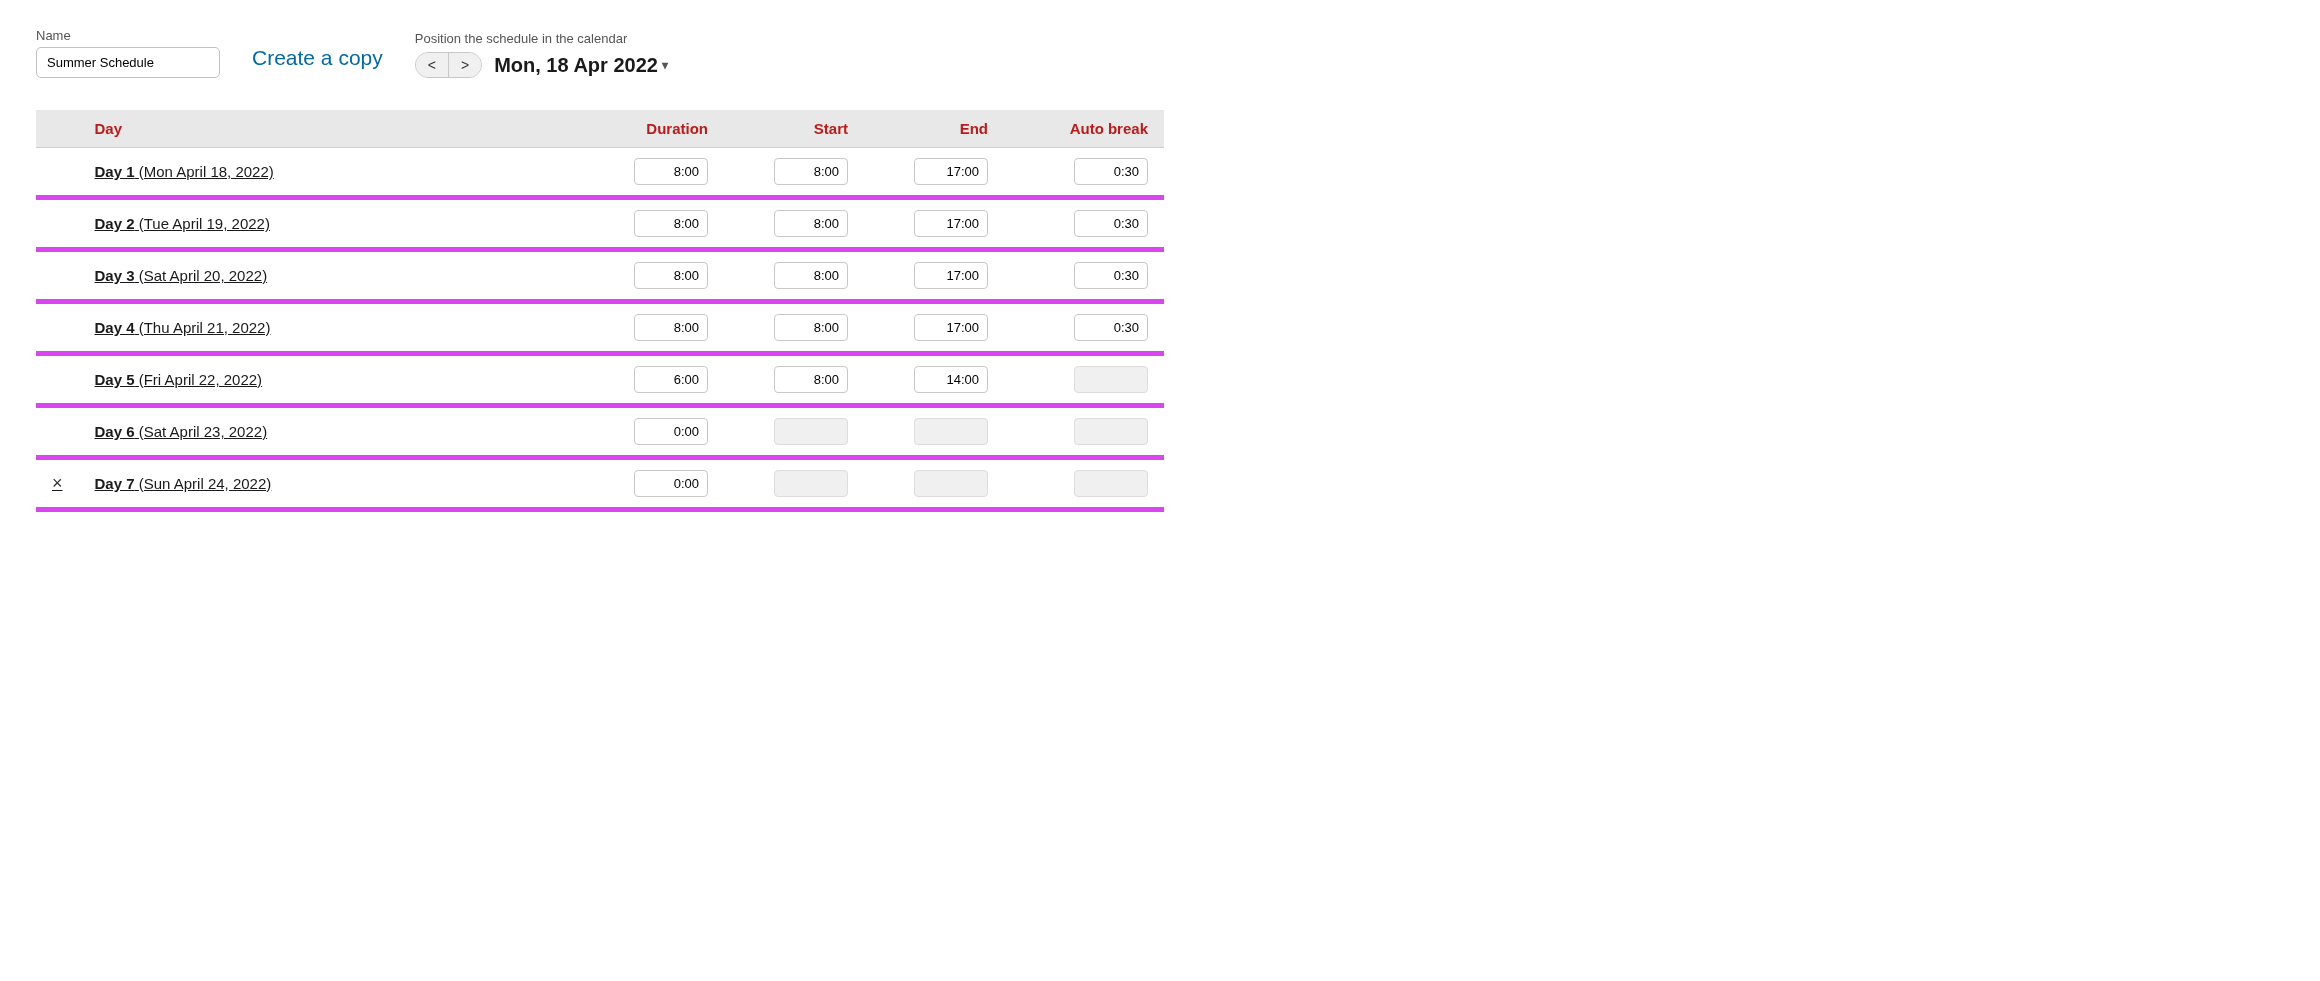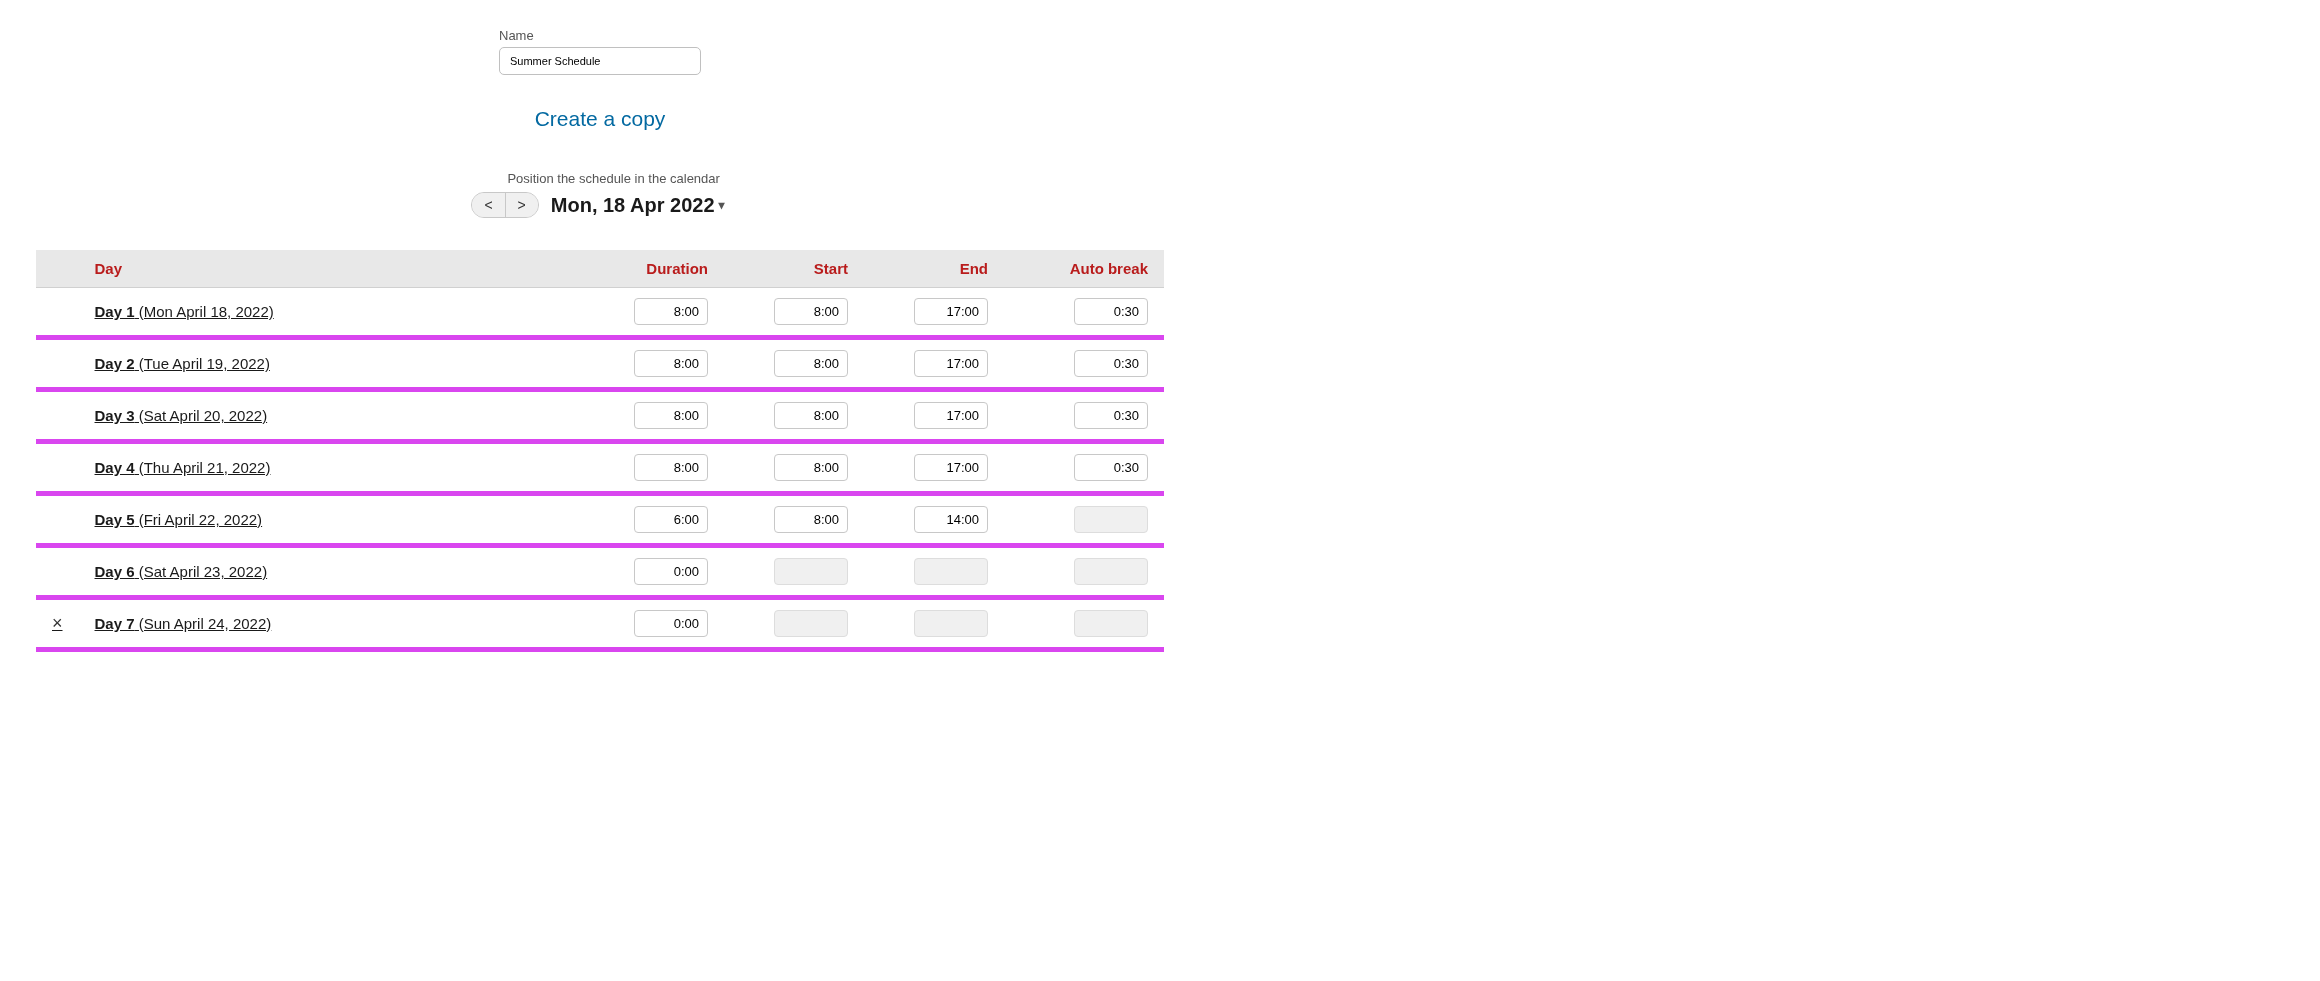--- a/index.html
+++ b/index.html
@@ -8,59 +8,57 @@
       background: #ffffff;
       color: #1a1a1a;
       font-size: 15px;
     }
     .page-container {
       padding: 28px 36px;
       max-width: 1200px;
     }
     .top-section {
       display: flex;
-      align-items: center;
+      align-items: flex-end;
       gap: 32px;
       margin-bottom: 32px;
-      flex-direction: column;
     }
     .name-group {
       display: flex;
       flex-direction: column;
       gap: 4px;
     }
     .name-label {
       font-size: 13px;
       color: #555;
     }
     .name-input {
       border: 1px solid #c0c0c0;
       border-radius: 5px;
       padding: 7px 10px;
-      font-size: 11px;
-      width: 202px;
+      font-size: 13px;
+      width: 184px;
       outline: none;
       background: #fff;
     }
     .copy-link {
       color: #0369a1;
       font-size: 21px;
       cursor: pointer;
       text-decoration: none;
       padding-bottom: 8px;
     }
     .calendar-position-group {
       display: flex;
       flex-direction: column;
       gap: 6px;
     }
     .calendar-position-label {
       font-size: 13px;
       color: #555;
-      margin-left: 36px;
     }
     .calendar-nav {
       display: flex;
       align-items: center;
       gap: 8px;
     }
     .nav-buttons {
       display: flex;
       border: 1px solid #c8c8c8;
       border-radius: 20px;

